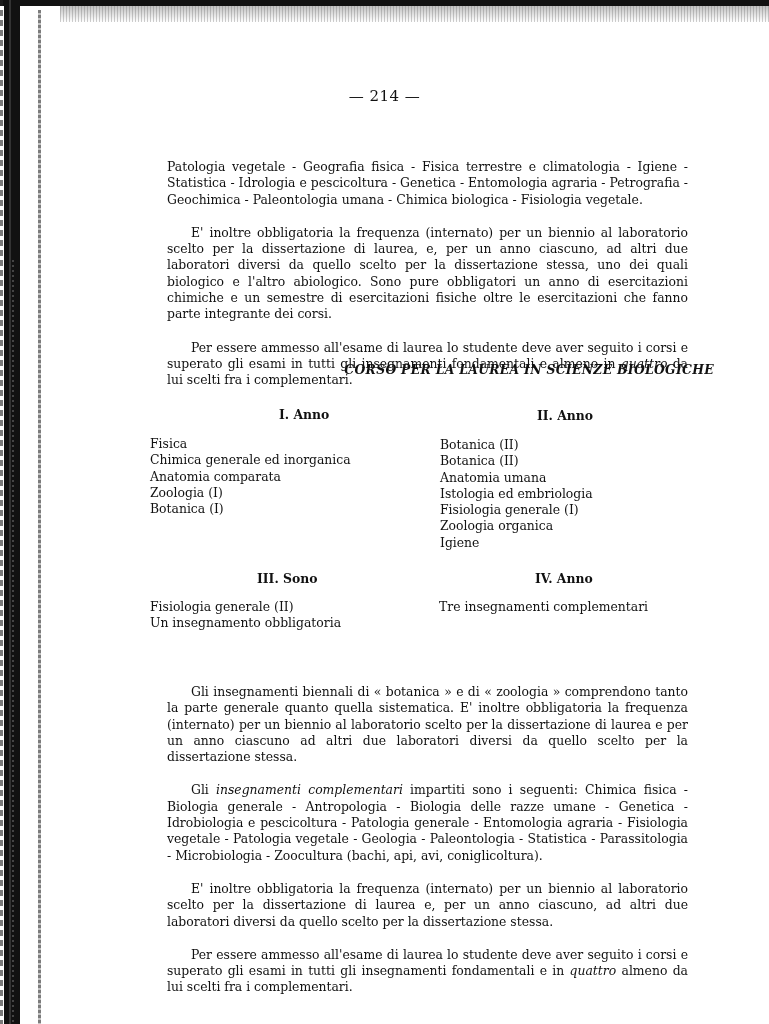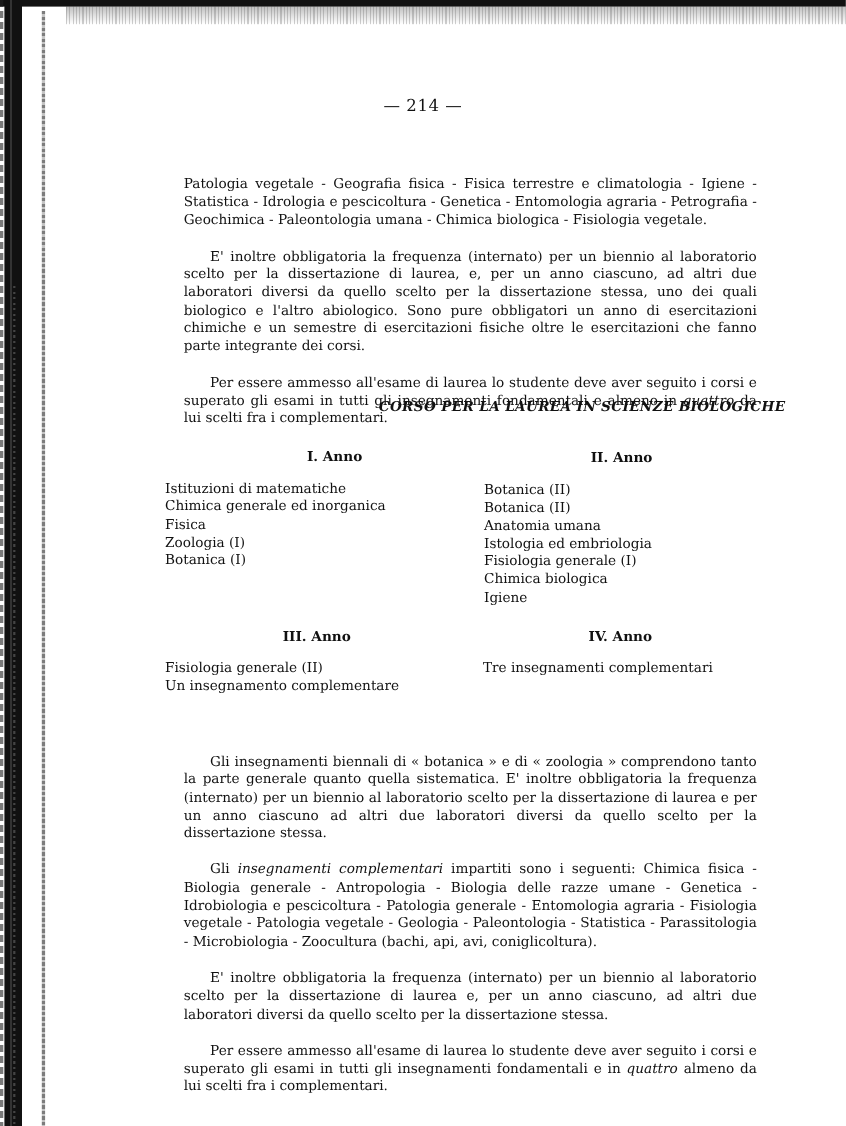--- a/index.html
+++ b/index.html
@@ -83,42 +83,42 @@
 <div class="para" style="top:142px;">
   <p class="noindent">Patologia vegetale - Geografia fisica - Fisica terrestre e climatologia - Igiene - Statistica - Idrologia e pescicoltura - Genetica - Entomologia agraria - Petrografia - Geochimica - Paleontologia umana - Chimica biologica - Fisiologia vegetale.</p>
   <p>E' inoltre obbligatoria la frequenza (internato) per un biennio al laboratorio scelto per la dissertazione di laurea, e, per un anno ciascuno, ad altri due laboratori diversi da quello scelto per la dissertazione stessa, uno dei quali biologico e l'altro abiologico. Sono pure obbligatori un anno di esercitazioni chimiche e un semestre di esercitazioni fisiche oltre le esercitazioni che fanno parte integrante dei corsi.</p>
   <p><span>Per essere ammesso all'esame di laurea lo studente deve aver seguito i corsi e superato gli esami in tutti gli insegnamenti fondamentali e almeno in </span><em>quattro</em><span> da lui scelti fra i complementari.</span></p>
 </div>
 
 <div class="section-title">CORSO PER LA LAUREA IN SCIENZE BIOLOGICHE</div>
 
 <div class="year-heading" style="left:279px; top:407px;">I. Anno</div>
 <ul class="subject-list" style="left:150px; top:436px;">
-  <li>Istituzioni di matematiche</li>
+  <li>Fisica</li>
   <li>Chimica generale ed inorganica</li>
-  <li>Fisica</li>
+  <li>Anatomia comparata</li>
   <li>Zoologia (I)</li>
   <li>Botanica (I)</li>
 </ul>
 
 <div class="year-heading" style="left:537px; top:408px;">II. Anno</div>
 <ul class="subject-list" style="left:440px; top:437px;">
   <li>Botanica (II)</li>
   <li>Botanica (II)</li>
   <li>Anatomia umana</li>
   <li>Istologia ed embriologia</li>
   <li>Fisiologia generale (I)</li>
-  <li>Chimica biologica</li>
+  <li>Zoologia organica</li>
   <li>Igiene</li>
 </ul>
 
-<div class="year-heading" style="left:257px; top:571px;">III. Anno</div>
+<div class="year-heading" style="left:257px; top:571px;">III. Sono</div>
 <ul class="subject-list" style="left:150px; top:599px;">
   <li>Fisiologia generale (II)</li>
-  <li>Un insegnamento complementare</li>
+  <li>Un insegnamento obbligatoria</li>
 </ul>
 
 <div class="year-heading" style="left:535px; top:571px;">IV. Anno</div>
 <ul class="subject-list" style="left:439px; top:599px;">
   <li>Tre insegnamenti complementari</li>
 </ul>
 
 <div class="para" style="top:667px;">
   <p>Gli insegnamenti biennali di « botanica » e di « zoologia » comprendono tanto la parte generale quanto quella sistematica. E' inoltre obbligatoria la frequenza (internato) per un biennio al laboratorio scelto per la dissertazione di laurea e per un anno ciascuno ad altri due laboratori diversi da quello scelto per la dissertazione stessa.</p>
   <p><span>Gli </span><em>insegnamenti complementari</em><span> impartiti sono i seguenti: Chimica fisica - Biologia generale - Antropologia - Biologia delle razze umane - Genetica - Idrobiologia e pescicoltura - Patologia generale - Entomologia agraria - Fisiologia vegetale - Patologia vegetale - Geologia - Paleontologia - Statistica - Parassitologia - Microbiologia - Zoocultura (bachi, api, avi, coniglicoltura).</span></p>

